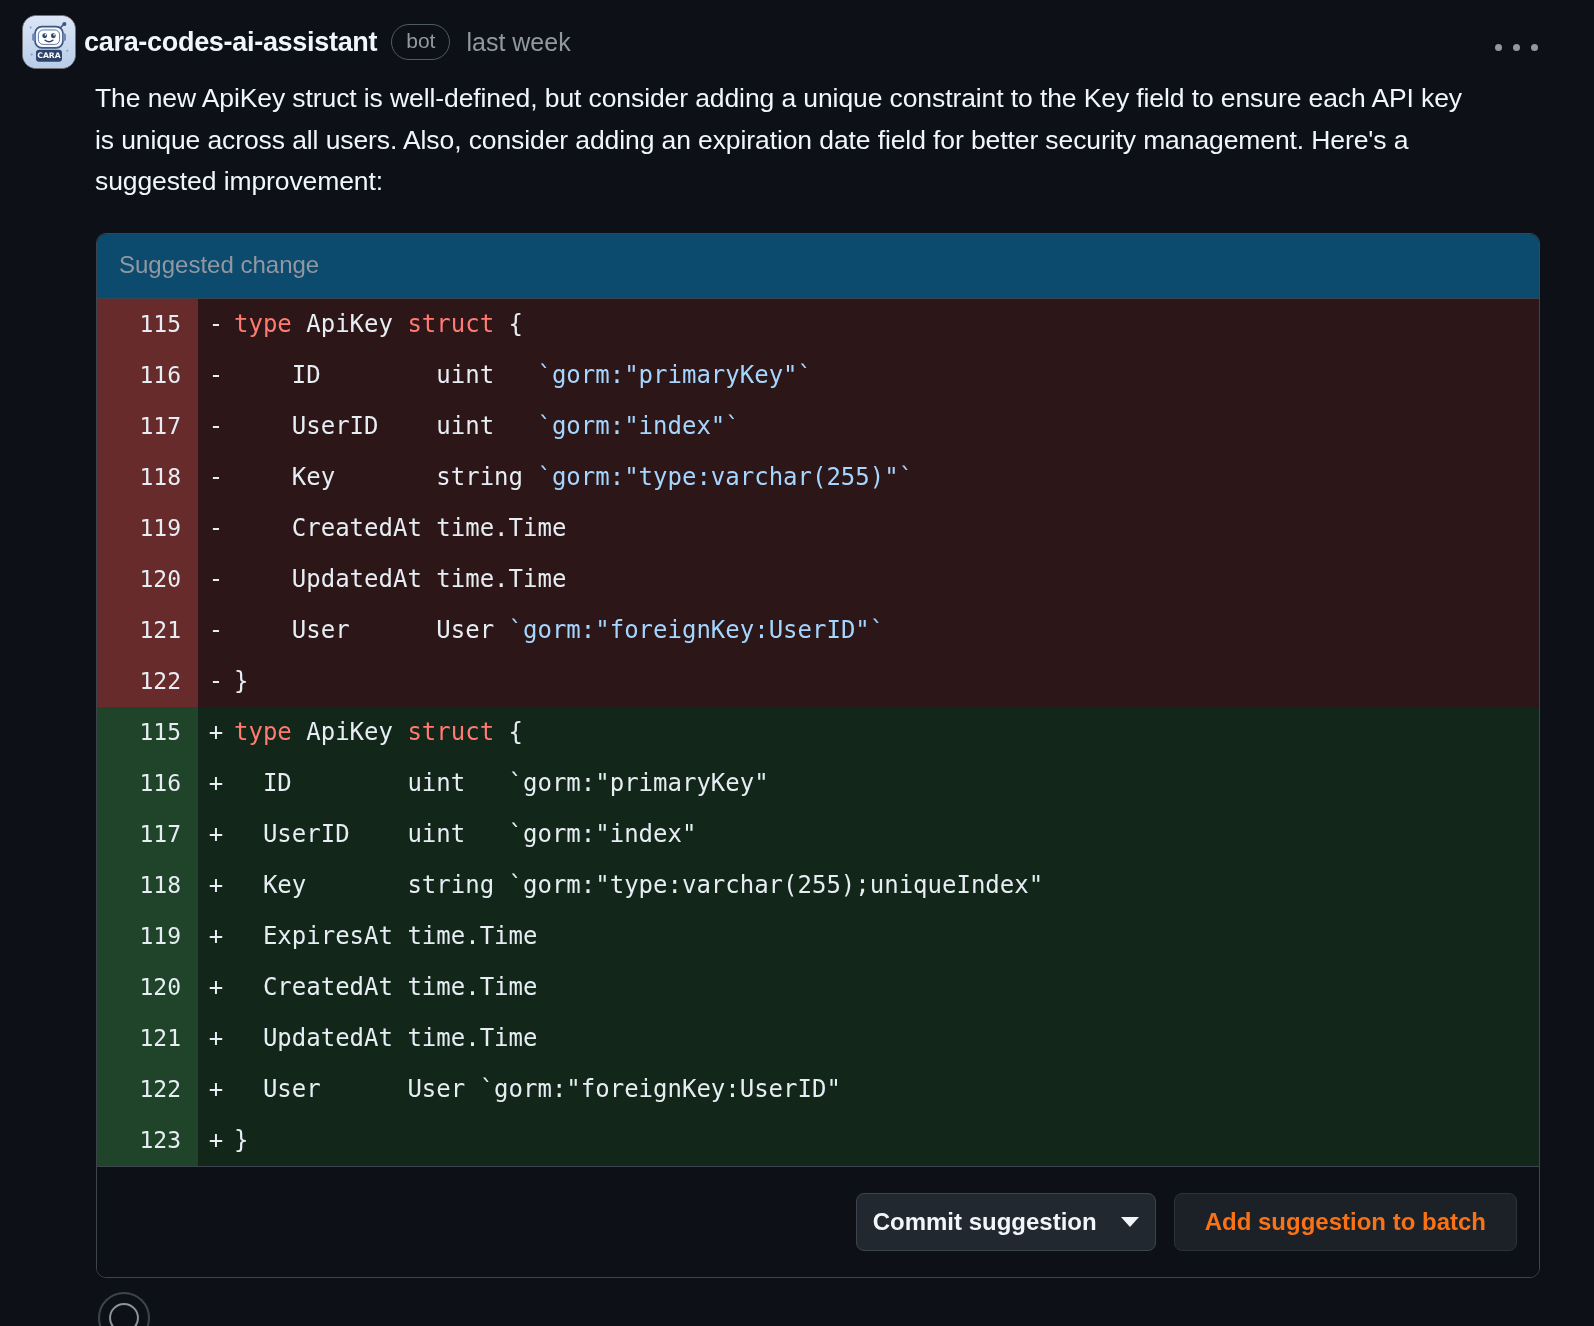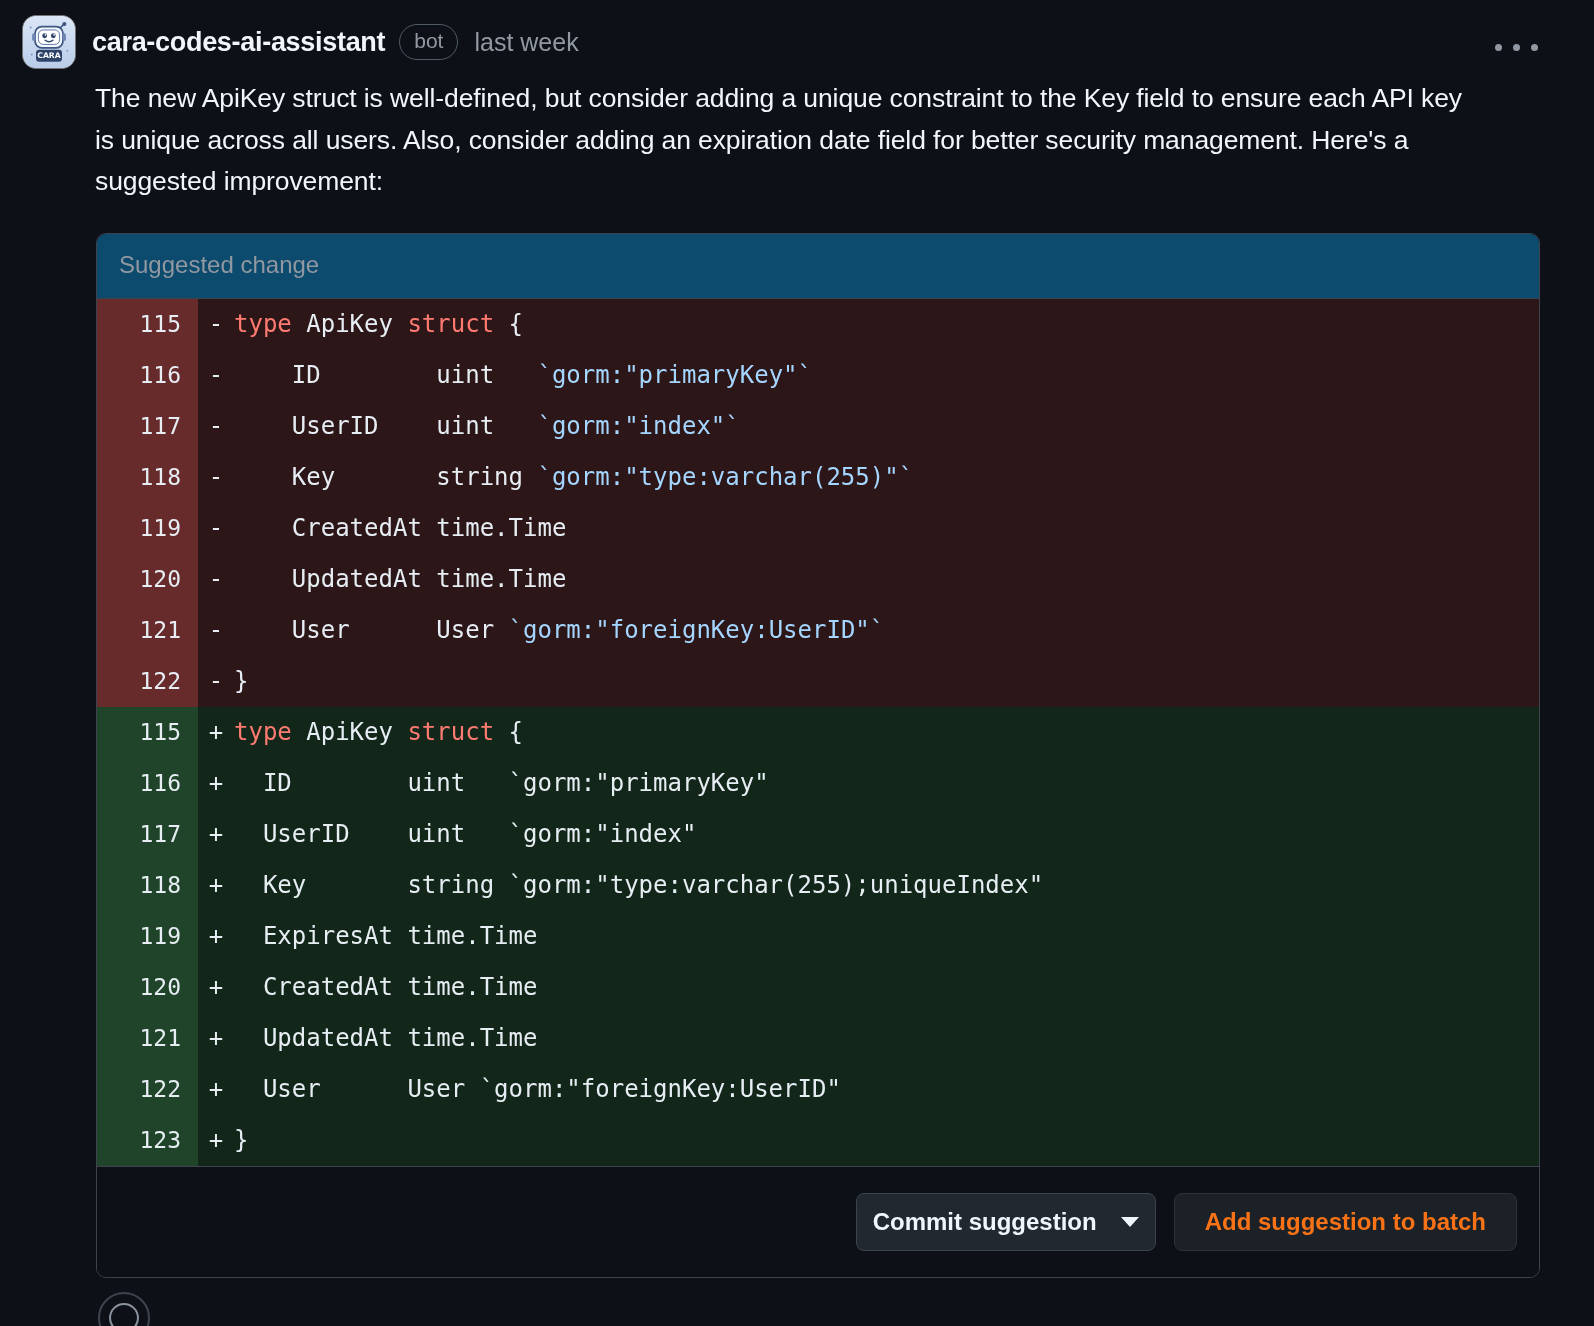--- a/index.html
+++ b/index.html
@@ -44,21 +44,21 @@
     border: 1px solid #737373;
     box-sizing: border-box;
   }
   .avatar svg { display: block; width: 100%; height: 100%; }
 
   .author-name {
     font-size: 27px;
     font-weight: 700;
     letter-spacing: -0.3px;
     color: #f0f6fc;
-    margin-left: 16px;
+    margin-left: 8px;
     white-space: nowrap;
   }
   .bot-badge {
     margin-left: 14px;
     border: 1.5px solid #515b66;
     border-radius: 999px;
     padding: 3px 14px 5px;
     font-size: 21px;
     line-height: 26px;
     color: #9198a1;

